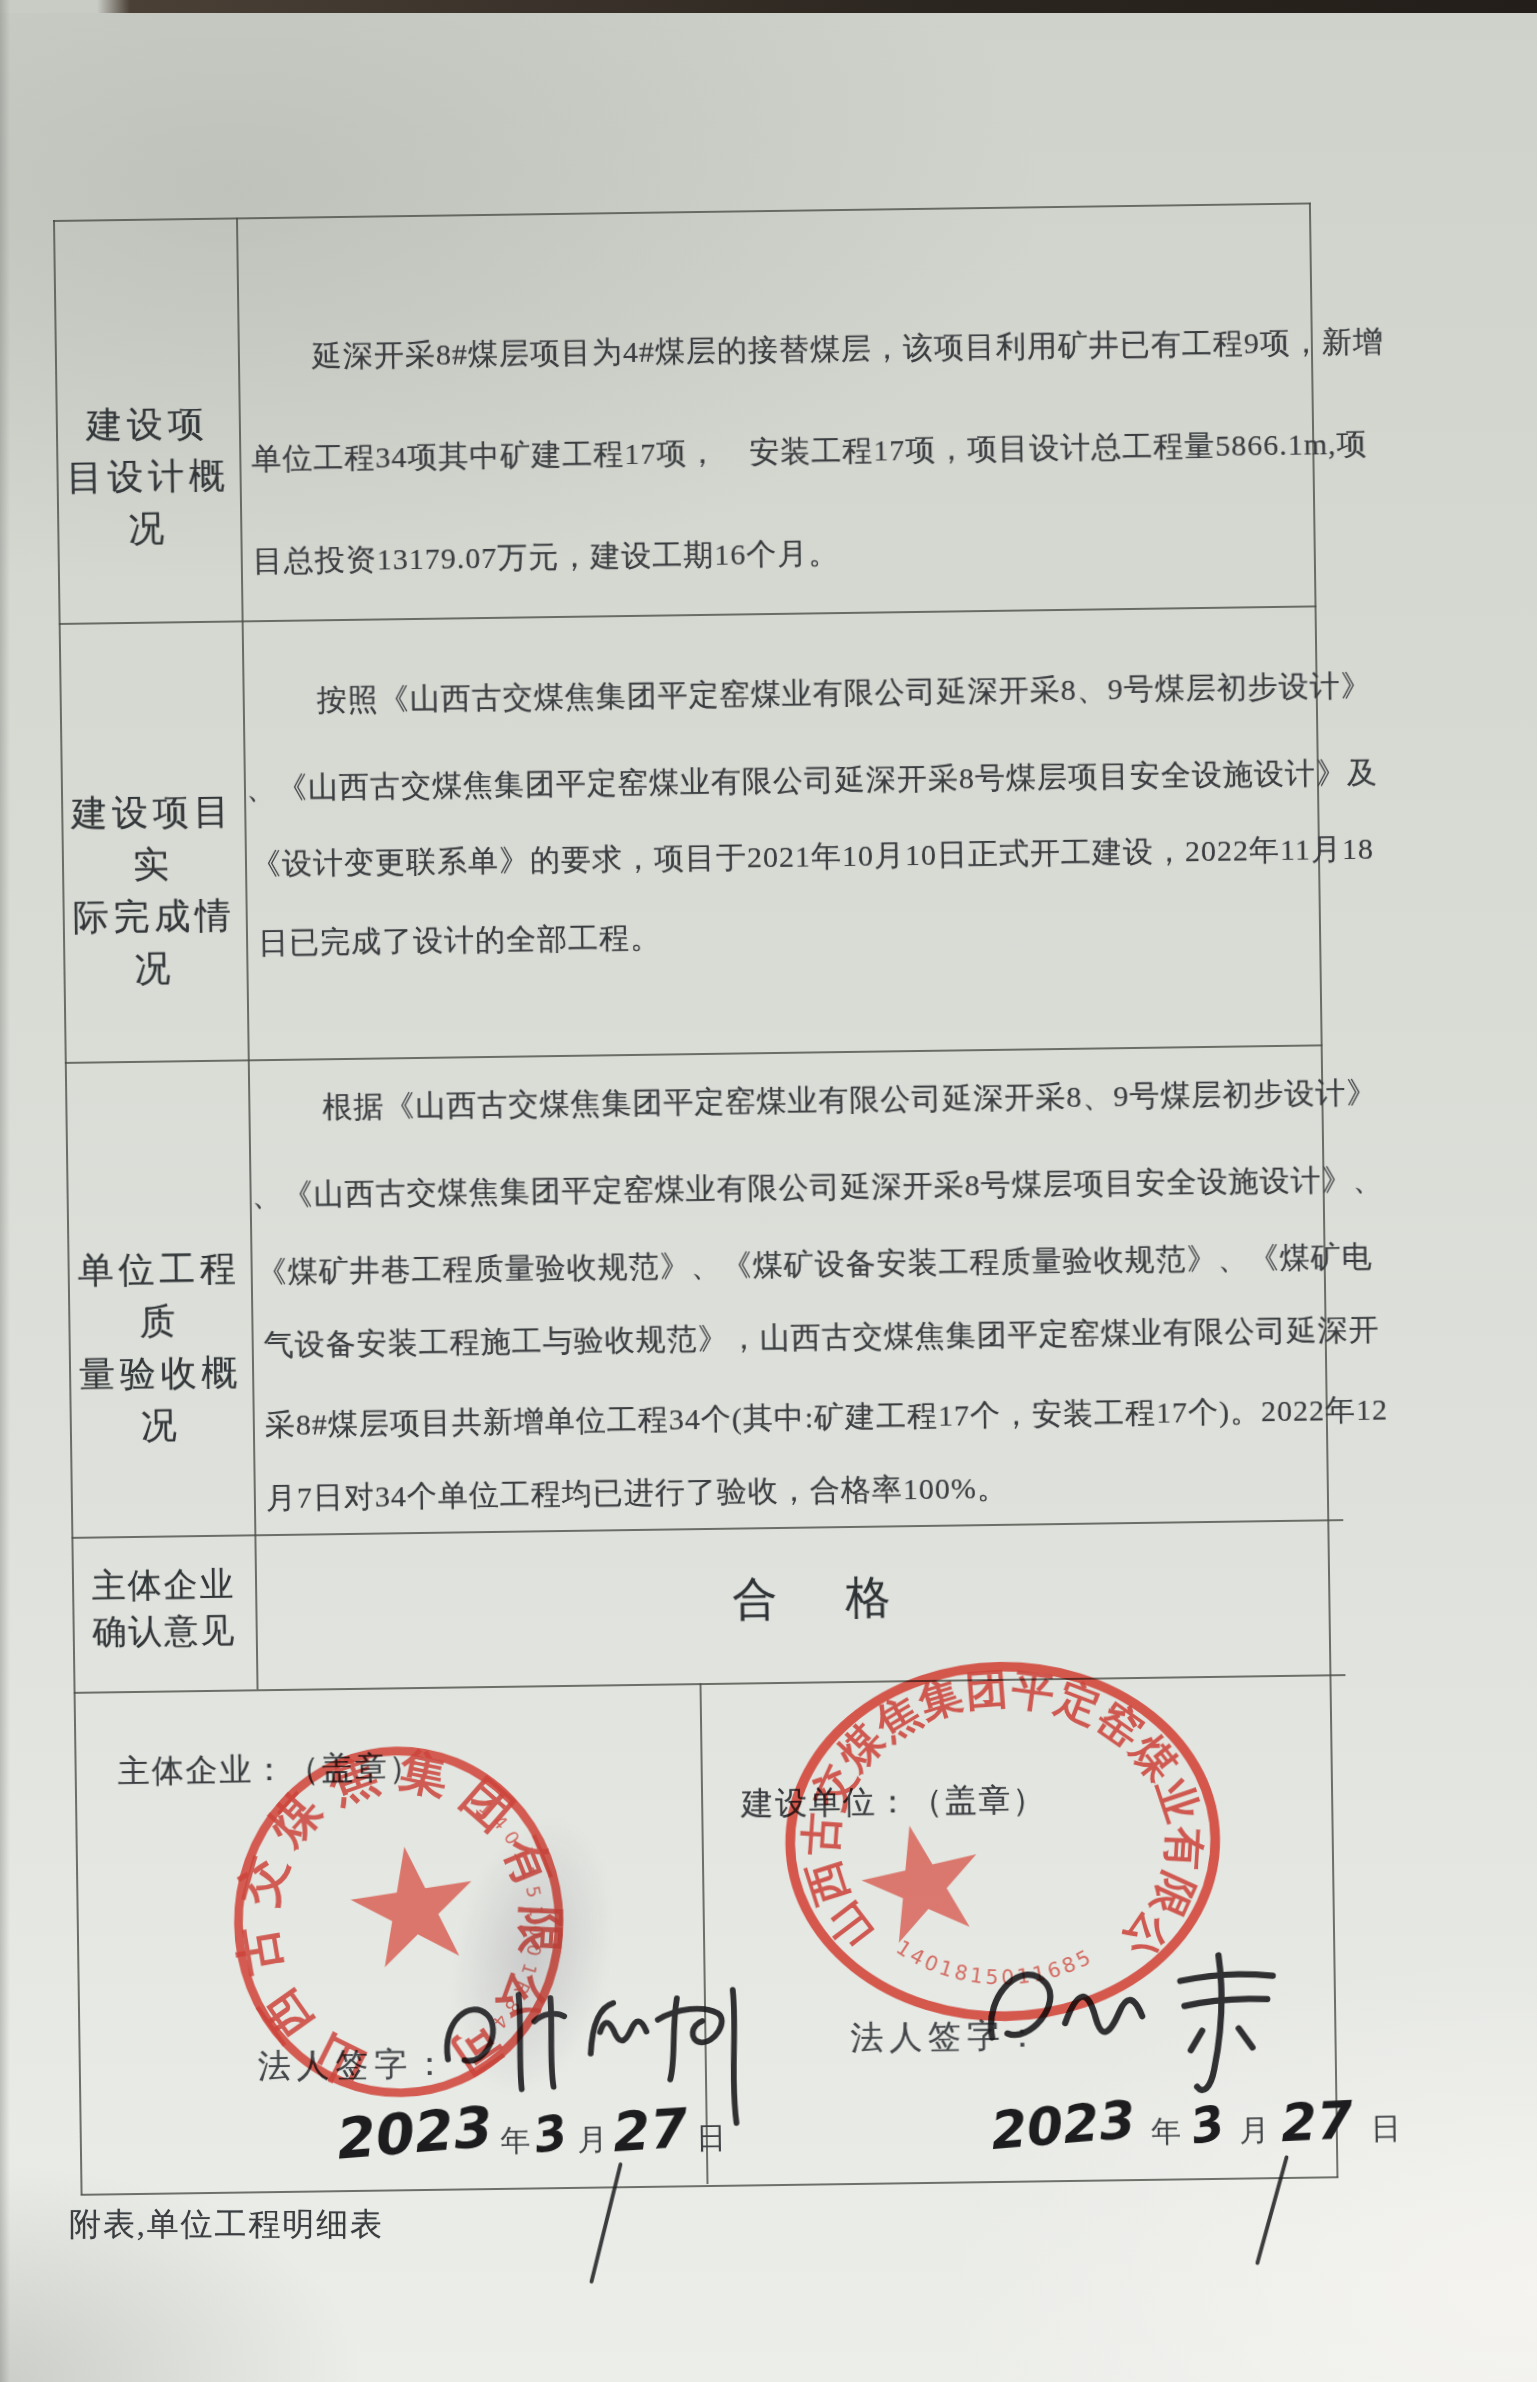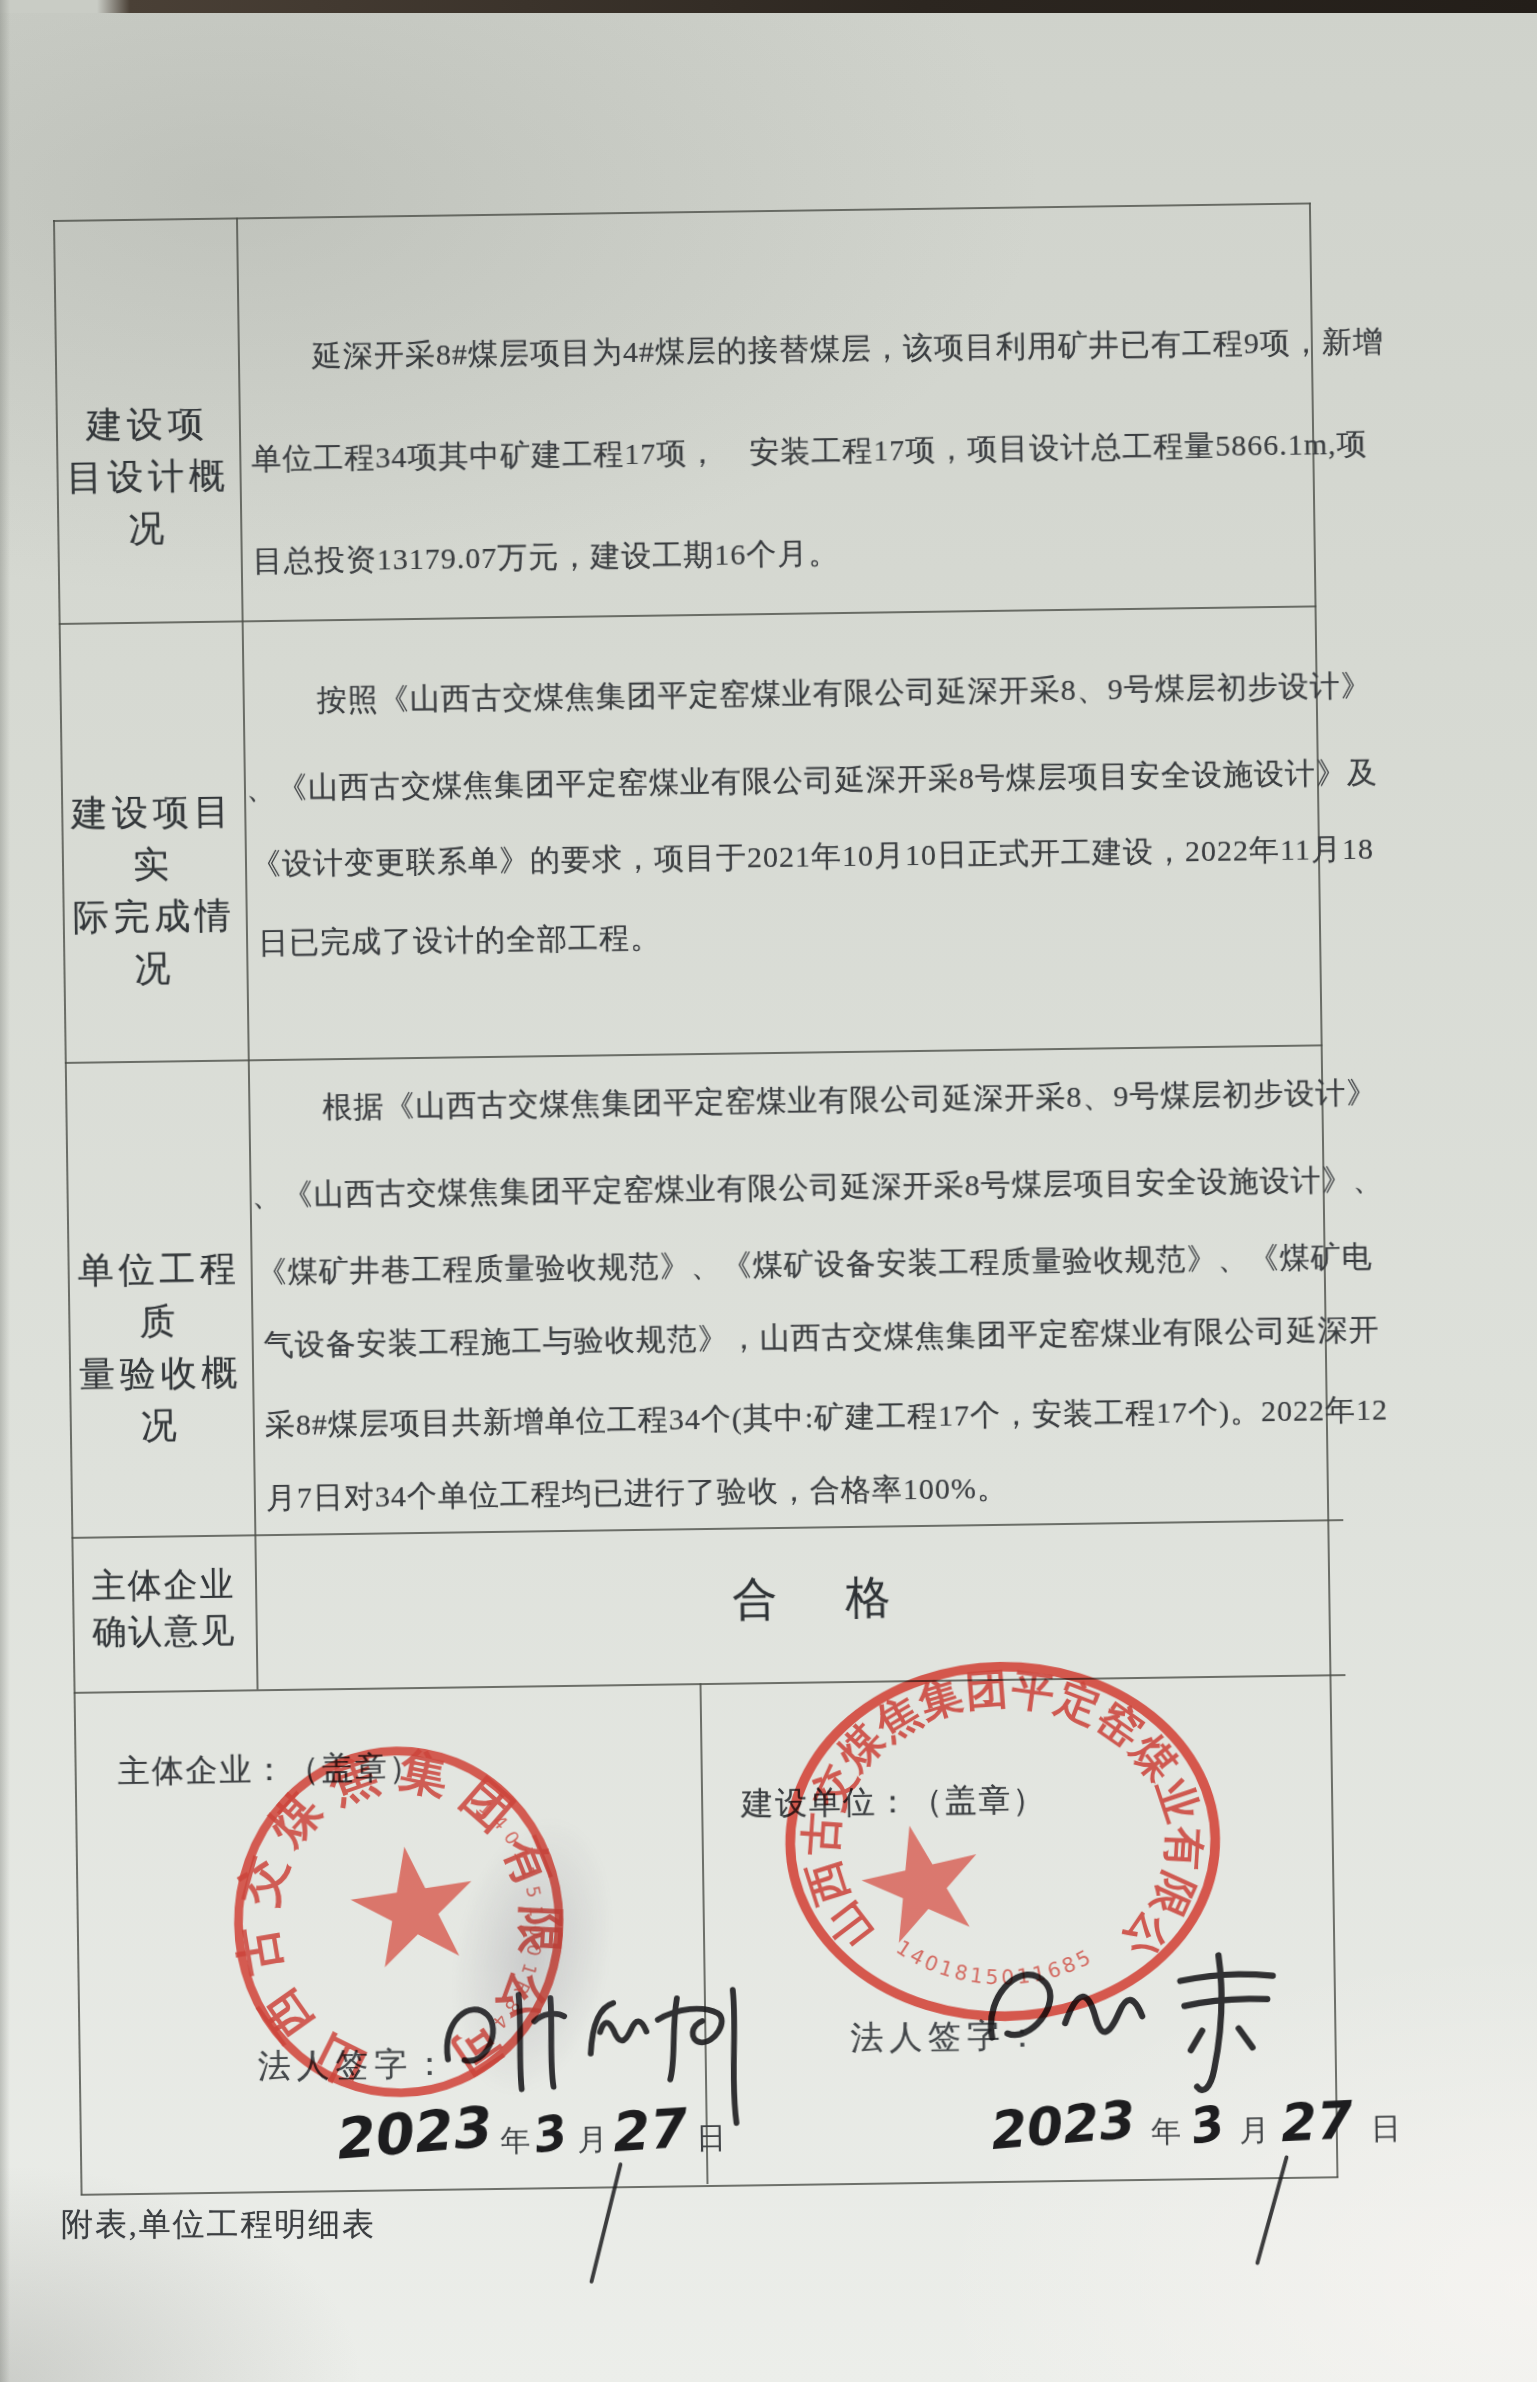--- a/index.html
+++ b/index.html
@@ -175,15 +175,15 @@
       </text>
       <text font-size="21" fill="#cd4238" opacity="0.82" font-family="DejaVu Sans, sans-serif">
         <textPath href="#serR" startOffset="6" textLength="215" lengthAdjust="spacing">1401815011685</textPath>
       </text>
       <g transform="translate(152,238) rotate(-12)">
         <polygon points="0,-64 14.4,-19.8 60.9,-19.8 23.2,7.6 37.6,51.8 0,24.4 -37.6,51.8 -23.2,7.6 -60.9,-19.8 -14.4,-19.8" fill="#d64a3e" opacity="0.76"></polygon>
       </g>
     </svg>
   </div>
 
-  <div class="caption" style="left:61px;top:2203px;">附表,单位工程明细表</div>
+  <div class="caption" style="left:69px;top:2203px;">附表,单位工程明细表</div>
 </div>
 
 
 </body></html>

